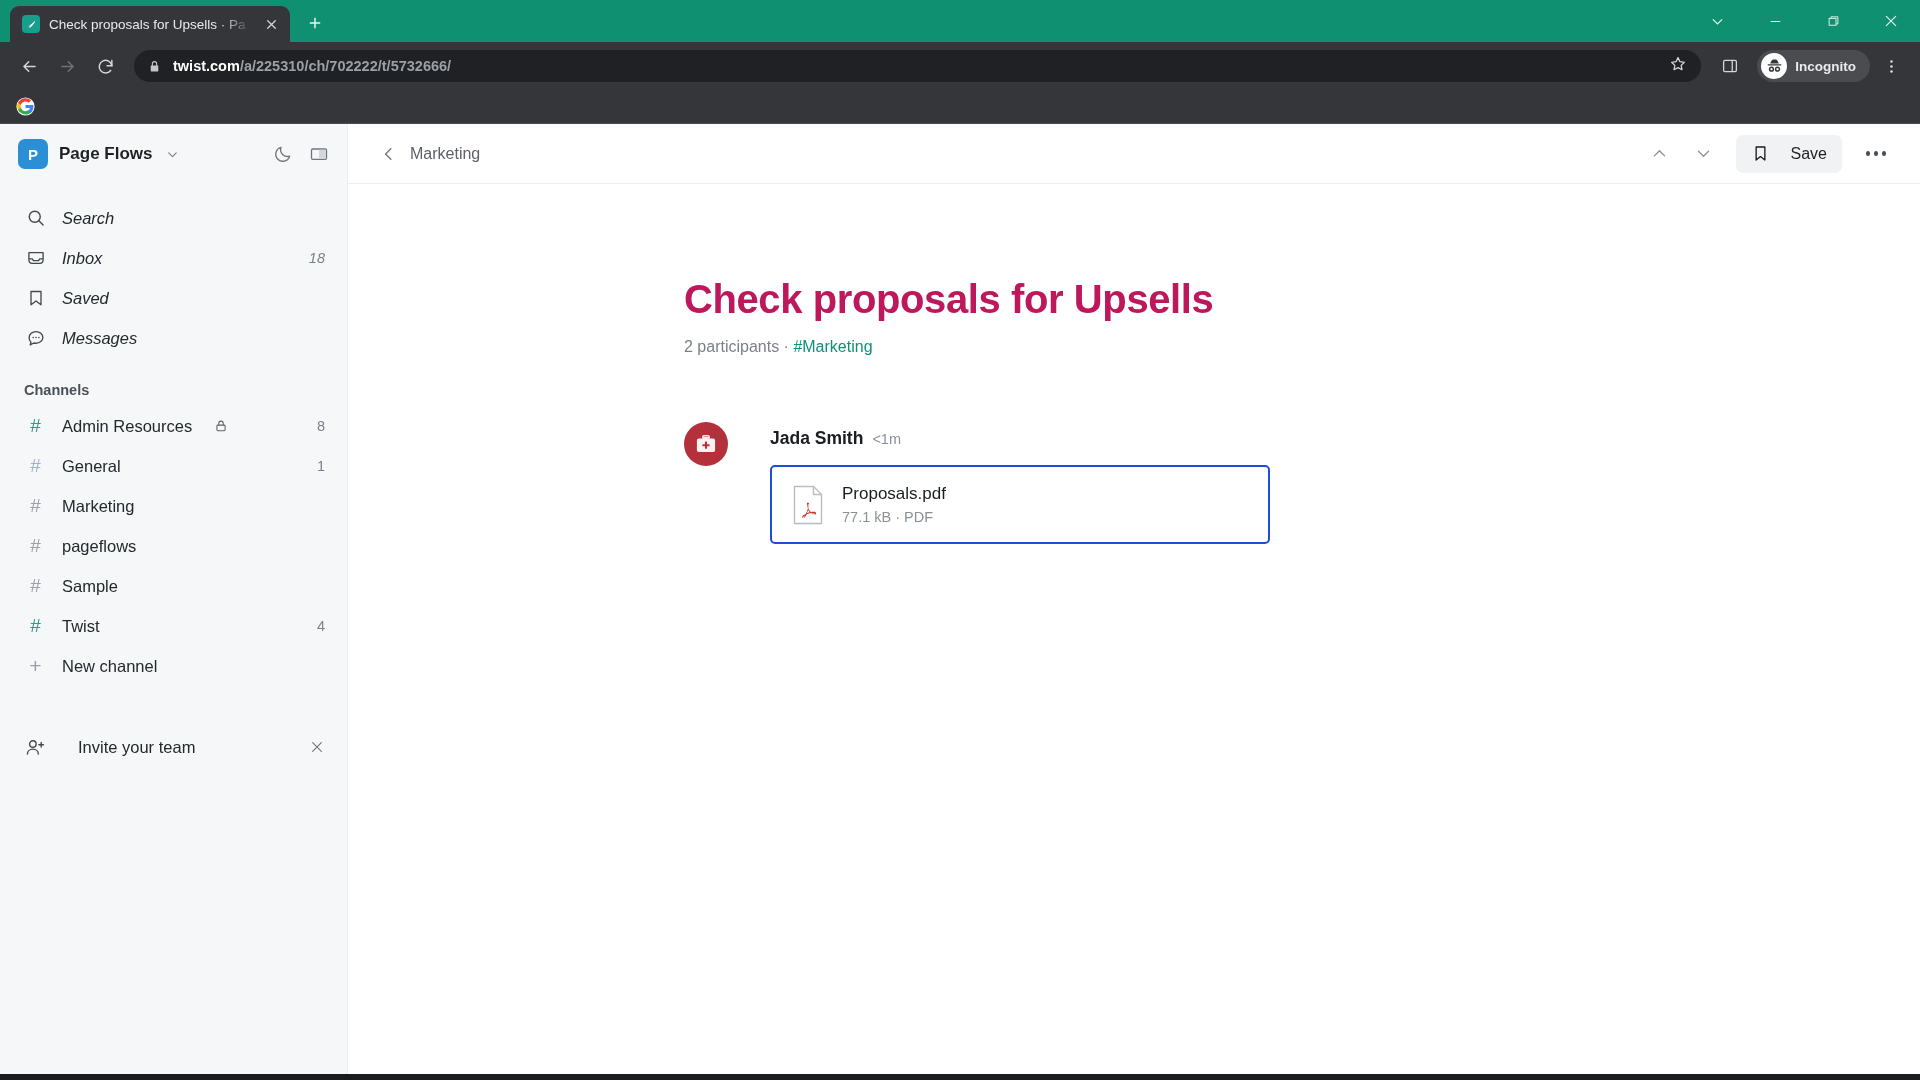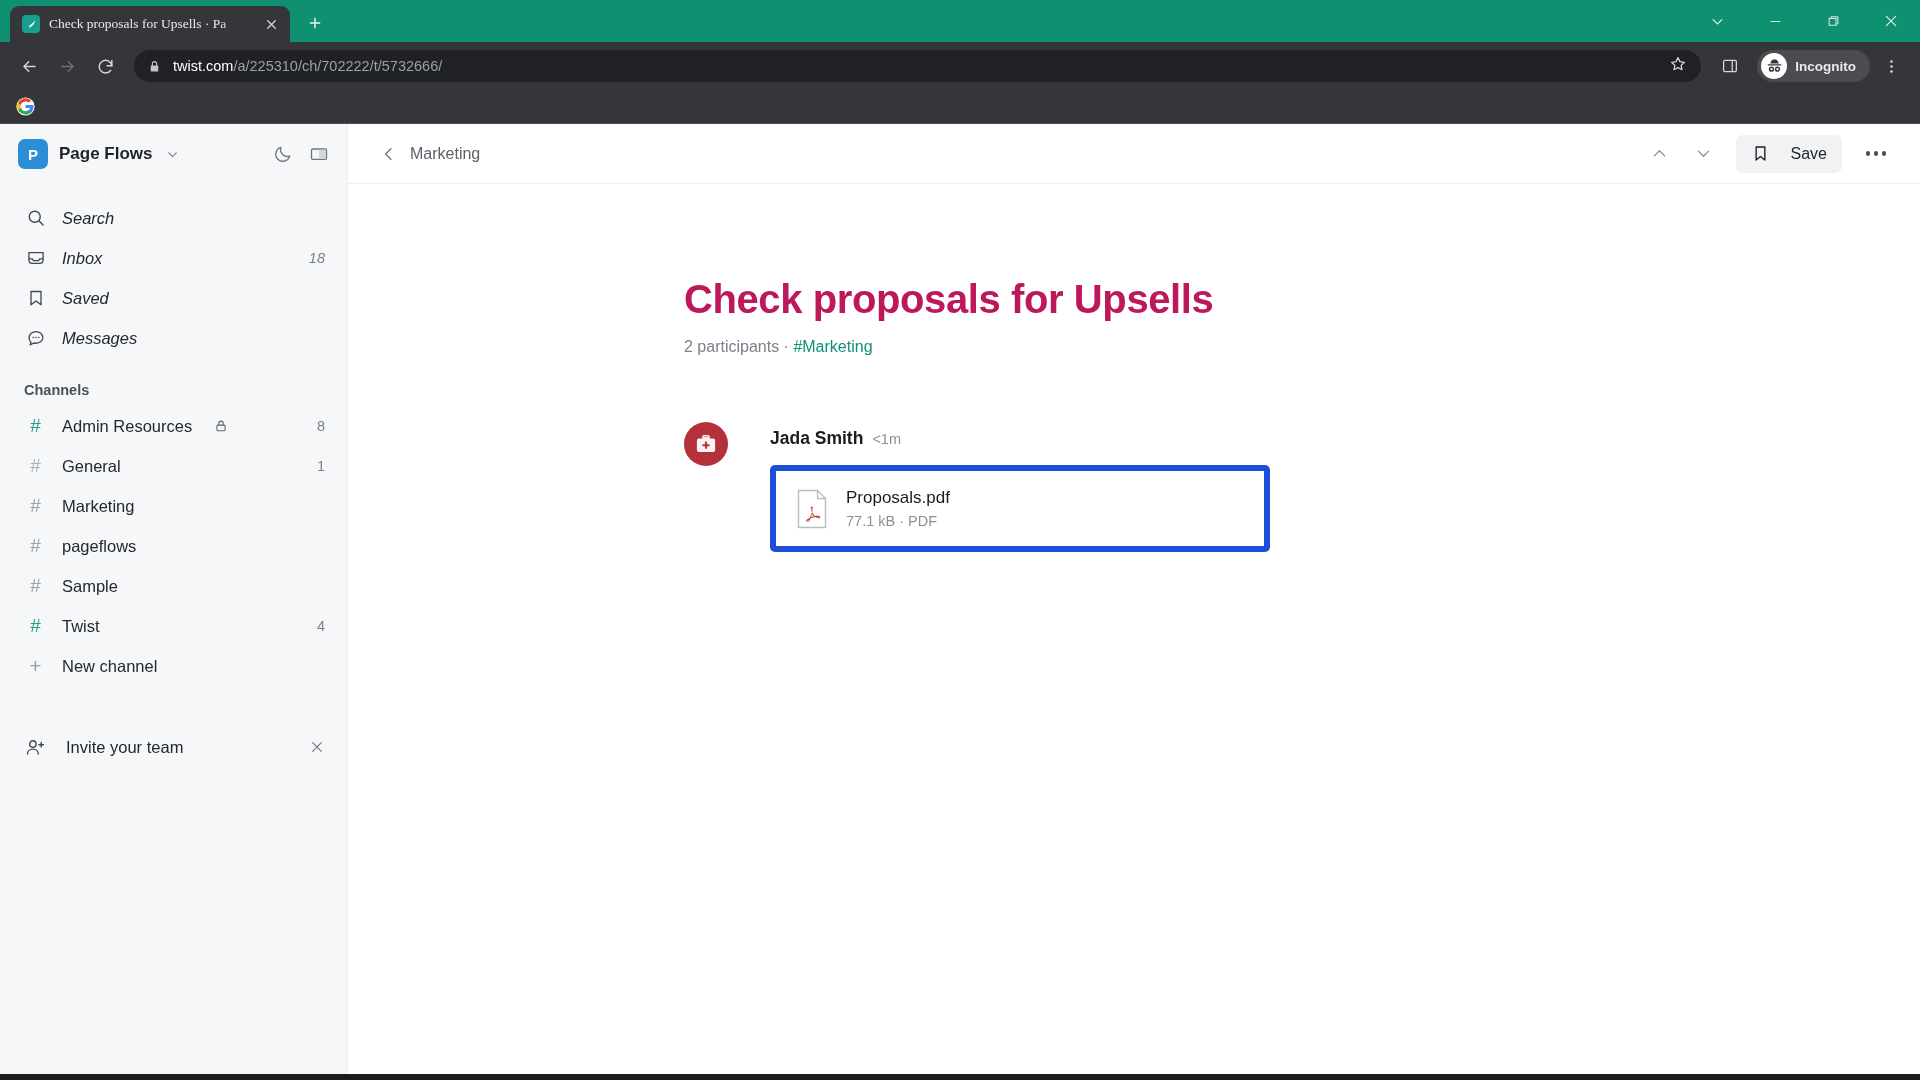--- a/index.html
+++ b/index.html
@@ -8,21 +8,21 @@
     overflow: hidden;
     font-family: "Liberation Sans", sans-serif;
     background: #ffffff;
   }
 
   
   .browser { width: 1920px; height: 1080px; display: flex; flex-direction: column; }
 
   .tabstrip {
     height: 42px; background: #0f9070; display: flex; align-items: flex-end;
-    padding-left: 10px; position: relative; flex: 0 0 42px; font-family: Liberation Serif, serif;
+    padding-left: 10px; position: relative; flex: 0 0 42px;
   }
   .tab {
     height: 36px; width: 280px; background: #35363a; border-radius: 9px 9px 0 0;
     display: flex; align-items: center; padding: 0 8px 0 12px; gap: 9px;
     position: relative;
   }
   .tab-favicon {
     width: 18px; height: 18px; border-radius: 4px; background: #179e8c;
     flex: 0 0 18px; display: flex; align-items: center; justify-content: center;
   }
@@ -55,21 +55,21 @@
   .tb-btn {
     width: 34px; height: 34px; border-radius: 50%; display: flex;
     align-items: center; justify-content: center; color: #d3d6da; flex: 0 0 34px;
   }
   .tb-btn.disabled { color: #6e7175; }
   .omnibox {
     flex: 1; height: 32px; background: #202124; border-radius: 16px;
     display: flex; align-items: center; padding: 0 14px; gap: 12px;
     margin: 0 8px; min-width: 0;
   }
-  .omni-url { font-size: 14.5px; color: #ffffff; white-space: nowrap; overflow: hidden; }
+  .omni-url { font-size: 14.5px; color: #ffffff; white-space: nowrap; overflow: hidden; font-weight: bold; }
   .omni-url .path { color: #9aa0a6; }
   .omni-star { margin-left: auto; color: #d3d6da; flex: 0 0 auto; }
   .incognito-pill {
     height: 32px; border-radius: 16px; background: #4a4c50; display: flex;
     align-items: center; gap: 8px; padding: 0 14px 0 4px; margin-left: 6px; font-weight: bold;
   }
   .incog-face {
     width: 26px; height: 26px; border-radius: 50%; background: #ffffff;
     display: flex; align-items: center; justify-content: center; flex: 0 0 26px;
   }
@@ -115,21 +115,21 @@
   .ch-item {
     height: 40px; display: flex; align-items: center; gap: 15px;
     padding: 0 22px 0 24px; font-size: 16.5px; color: #24292f;
   }
   .ch-hash { width: 23px; flex: 0 0 23px; font-size: 19px; text-align: center; font-weight: 500; }
   .ch-name { white-space: nowrap; }
   .ch-lock { margin-left: 7px; display: inline-flex; align-items: center; color: #5c6views; color:#5c6269; }
   .ch-badge { margin-left: auto; font-size: 14.5px; color: #7b818a; }
 
   .invite {
-    margin-top: 40px; height: 42px; display: flex; align-items: center; gap: 19px;
+    margin-top: 40px; height: 42px; display: flex; align-items: center; gap: 31px;
     padding: 0 22px 0 24px; font-size: 16.5px; color: #24292f;
   }
   .invite .ic { width: 23px; flex: 0 0 23px; color: #43494f; display:flex; align-items:center; justify-content:center; }
   .invite .x { margin-left: auto; color: #6f757d; display:flex; align-items:center; }
 
   
   .main { flex: 1; display: flex; flex-direction: column; min-width: 0; background: #ffffff; }
   .main-head {
     height: 60px; display: flex; align-items: center; padding: 0 22px 0 28px;
     border-bottom: 1px solid #eceef0; flex: 0 0 60px;
@@ -161,21 +161,21 @@
     width: 44px; height: 44px; border-radius: 50%; background: #b4313c;
     flex: 0 0 44px; display: flex; align-items: center; justify-content: center;
     position: relative;
   }
   .msg-body { flex: 1; min-width: 0; margin-left: 19px; }
   .msg-head { display: flex; align-items: baseline; gap: 9px; padding-top: 6px; }
   .author { font-size: 17.5px; font-weight: bold; color: #1a1d21; }
   .time { font-size: 14.5px; color: #8b9199; }
 
   .attach {
-    margin-top: 16px; max-width: 500px; border: 6px solid #1d4ed8; border-radius: 5px;
+    margin-top: 16px; max-width: 500px; border: 2px solid #1d4ed8; border-radius: 5px;
     background: #fff; display: flex; align-items: center; gap: 18px; padding: 17px 20px;
   }
   .file-icon { width: 32px; height: 40px; flex: 0 0 32px; }
   .file-name { font-size: 17px; color: #1a1d21; }
   .file-sub { font-size: 14.5px; color: #8b9199; margin-top: 5px; }
 
   .composer {
     flex: 0 0 auto; padding: 18px 0 26px 0; background: #fff;
   }
   .composer-inner { max-width: 900px; margin: 0 auto; display: flex; align-items: center; gap: 23px; padding-right: 20px; }

